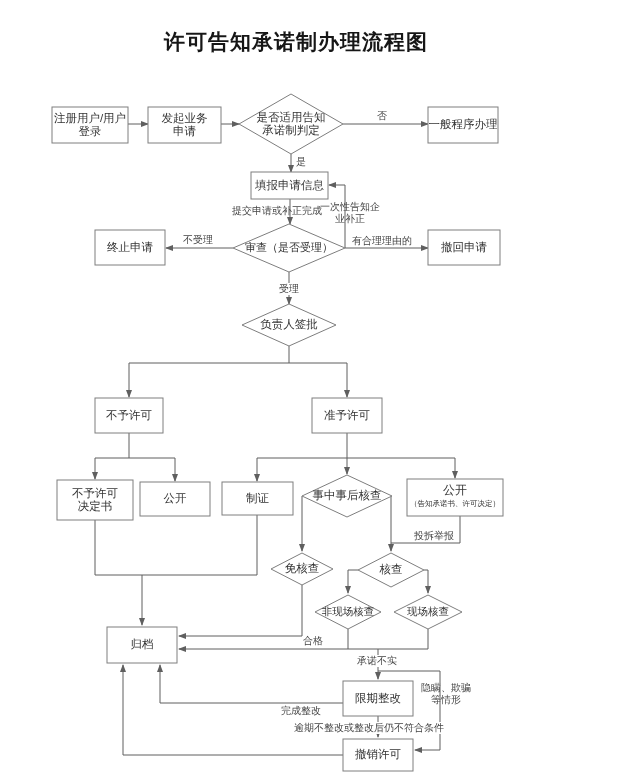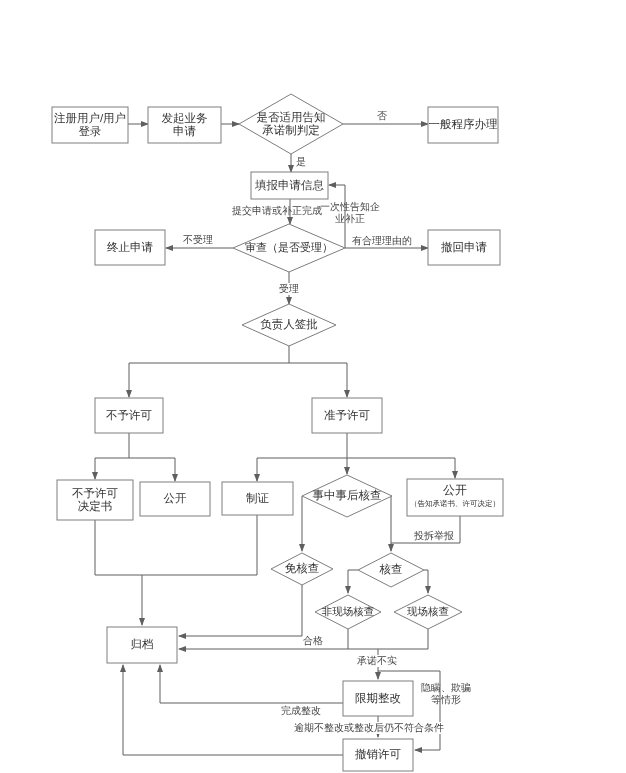--- a/index.html
+++ b/index.html
@@ -6,20 +6,21 @@
   body{font-family:"Liberation Sans","DejaVu Sans",sans-serif;}
   #canvas{position:relative;width:626px;height:773px;background:#ffffff;overflow:hidden;}
   #diagram-title{position:absolute;left:0;top:28px;width:592px;text-align:center;
     font-size:21px;font-weight:bold;color:#161616;letter-spacing:1px;}
   svg{position:absolute;left:0;top:0;}
 </style>
 </head>
 <body>
 
 <div id="canvas">
+  <div id="diagram-title">许可告知承诺制办理流程图</div>
   <svg id="diagram" width="626" height="773" viewBox="0 0 626 773">
       <defs>
         <marker id="arr" markerWidth="8" markerHeight="6" refX="7" refY="3" orient="auto" markerUnits="userSpaceOnUse">
           <path d="M0,0 L8,3 L0,6 Z" fill="#5f5f5f"></path>
         </marker>
       </defs>
       <polyline points="128,124 148,124" fill="none" stroke="#5f5f5f" stroke-width="1" marker-end="url(#arr)"></polyline>
       <polyline points="221,124 239,124" fill="none" stroke="#5f5f5f" stroke-width="1" marker-end="url(#arr)"></polyline>
       <polyline points="343,124 428,124" fill="none" stroke="#5f5f5f" stroke-width="1" marker-end="url(#arr)"></polyline>
       <polyline points="291,154 291,172" fill="none" stroke="#5f5f5f" stroke-width="1" marker-end="url(#arr)"></polyline>

